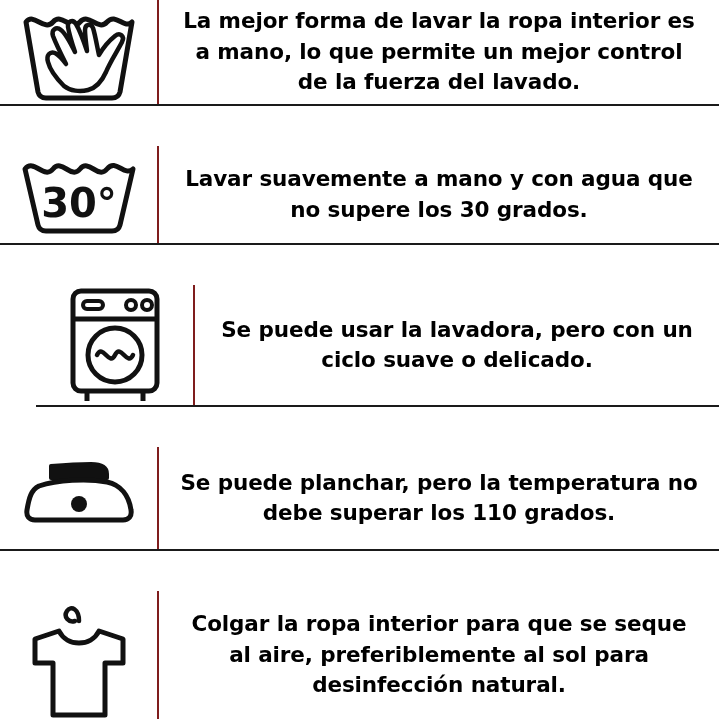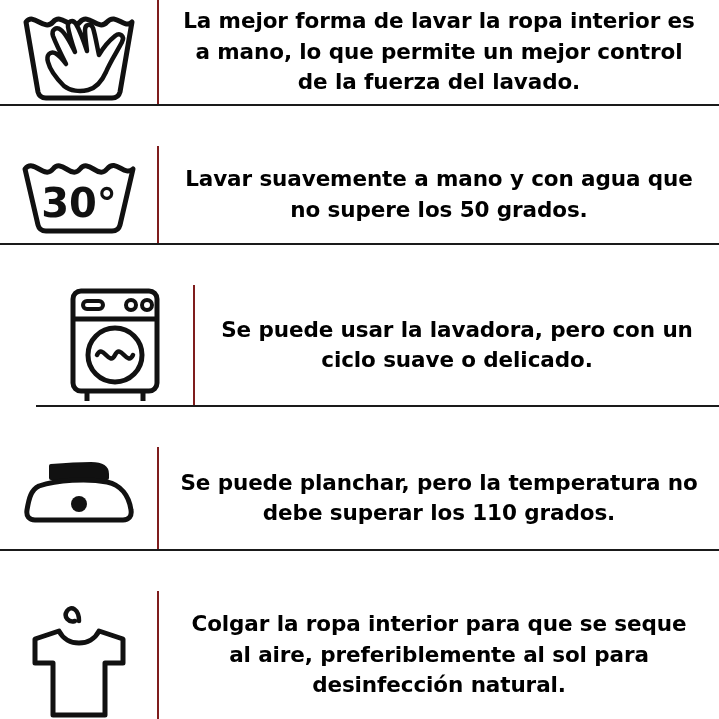--- a/index.html
+++ b/index.html
@@ -96,21 +96,21 @@
     <div class="icon-cell">
       <span>
         <svg width="120" height="84" viewBox="0 0 120 84">
           <path d="M6 16 C15 5, 25 27, 34 16 C43 5, 52 27, 61 16 C70 5, 79 27, 88 16 C97 5, 105 24, 114 16
                    L101 72 C100 76, 97 78, 93 78 L27 78 C23 78, 20 76, 19 72 Z" fill="none" stroke="#111111" stroke-width="5" stroke-linejoin="round"></path>
           <text x="60" y="64" text-anchor="middle" font-family="DejaVu Sans, sans-serif" font-size="40" font-weight="bold" fill="#111111">30°</text>
         </svg>
       </span>
     </div>
     <div class="text-cell">
-      <div class="care-text">Lavar suavemente a mano y con agua que no supere los 50 grados.</div>
+      <div class="care-text">Lavar suavemente a mano y con agua que no supere los 30 grados.</div>
     </div>
   </div>
 
   <div class="care-row row-3">
     <div class="icon-cell">
       <span>
         <svg width="104" height="120" viewBox="0 0 104 120">
           <rect x="10" y="6" width="84" height="100" rx="8" fill="none" stroke="#111111" stroke-width="5"></rect>
           <line x1="10" y1="34" x2="94" y2="34" stroke="#111111" stroke-width="5"></line>
           <rect x="20" y="16" width="20" height="8" rx="4" fill="none" stroke="#111111" stroke-width="4"></rect>

